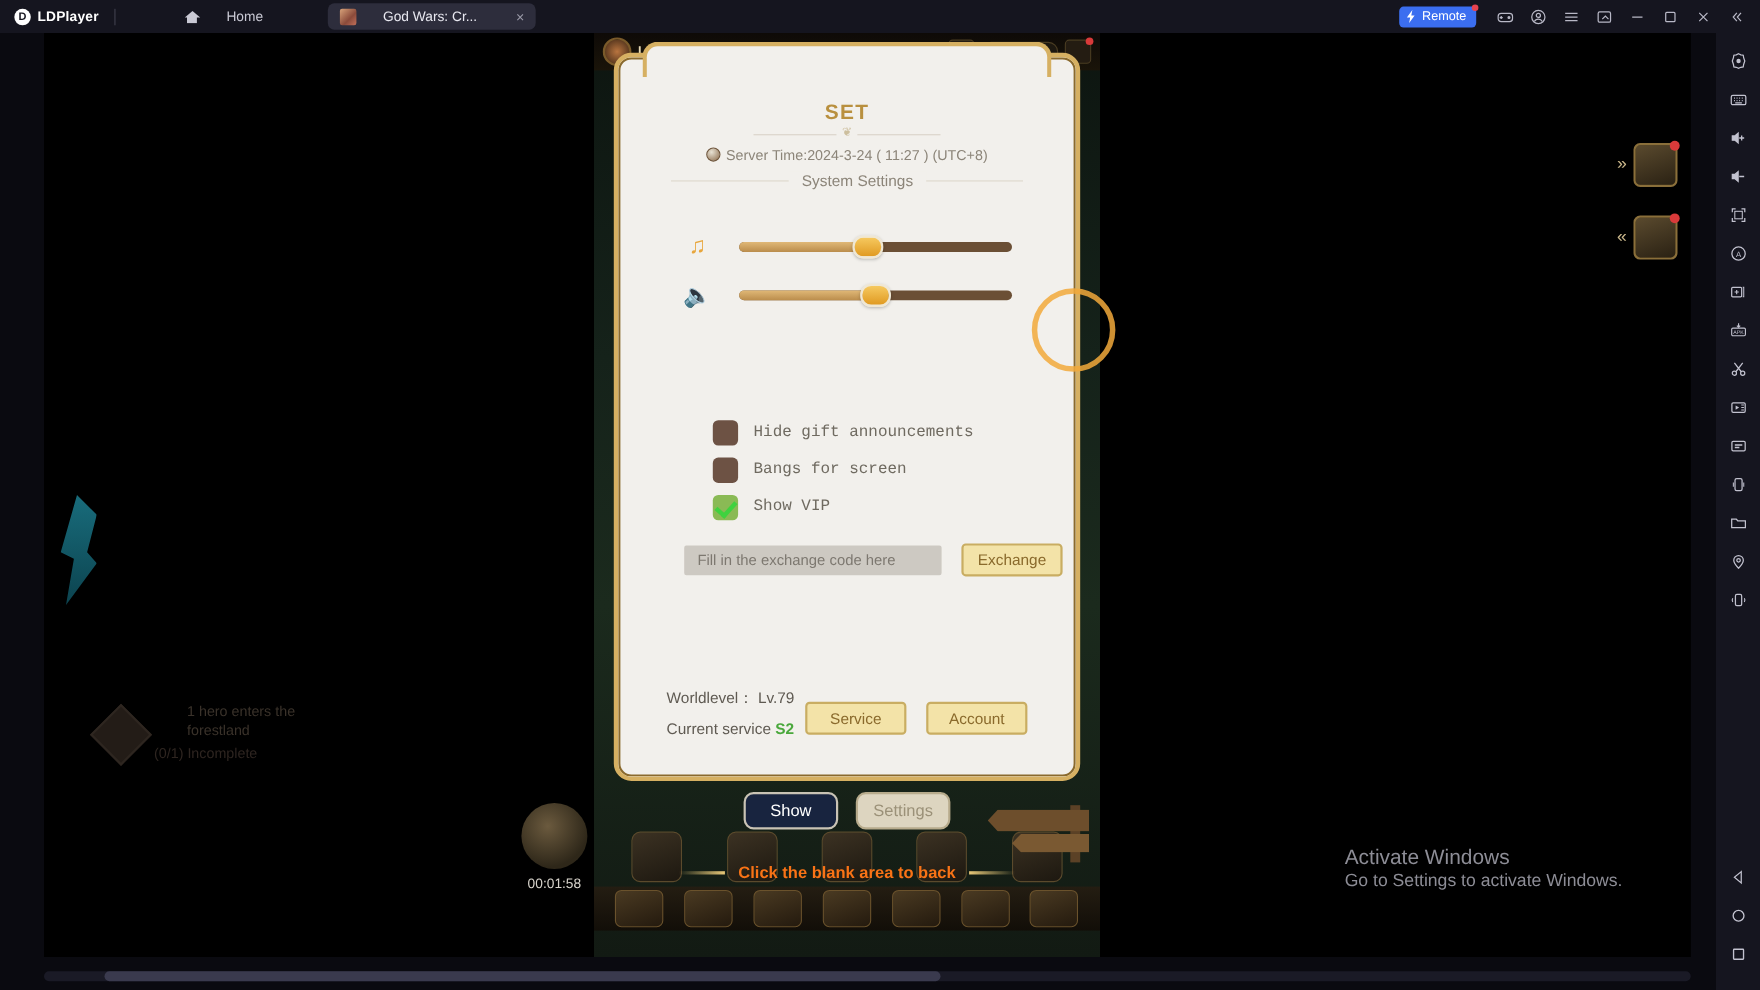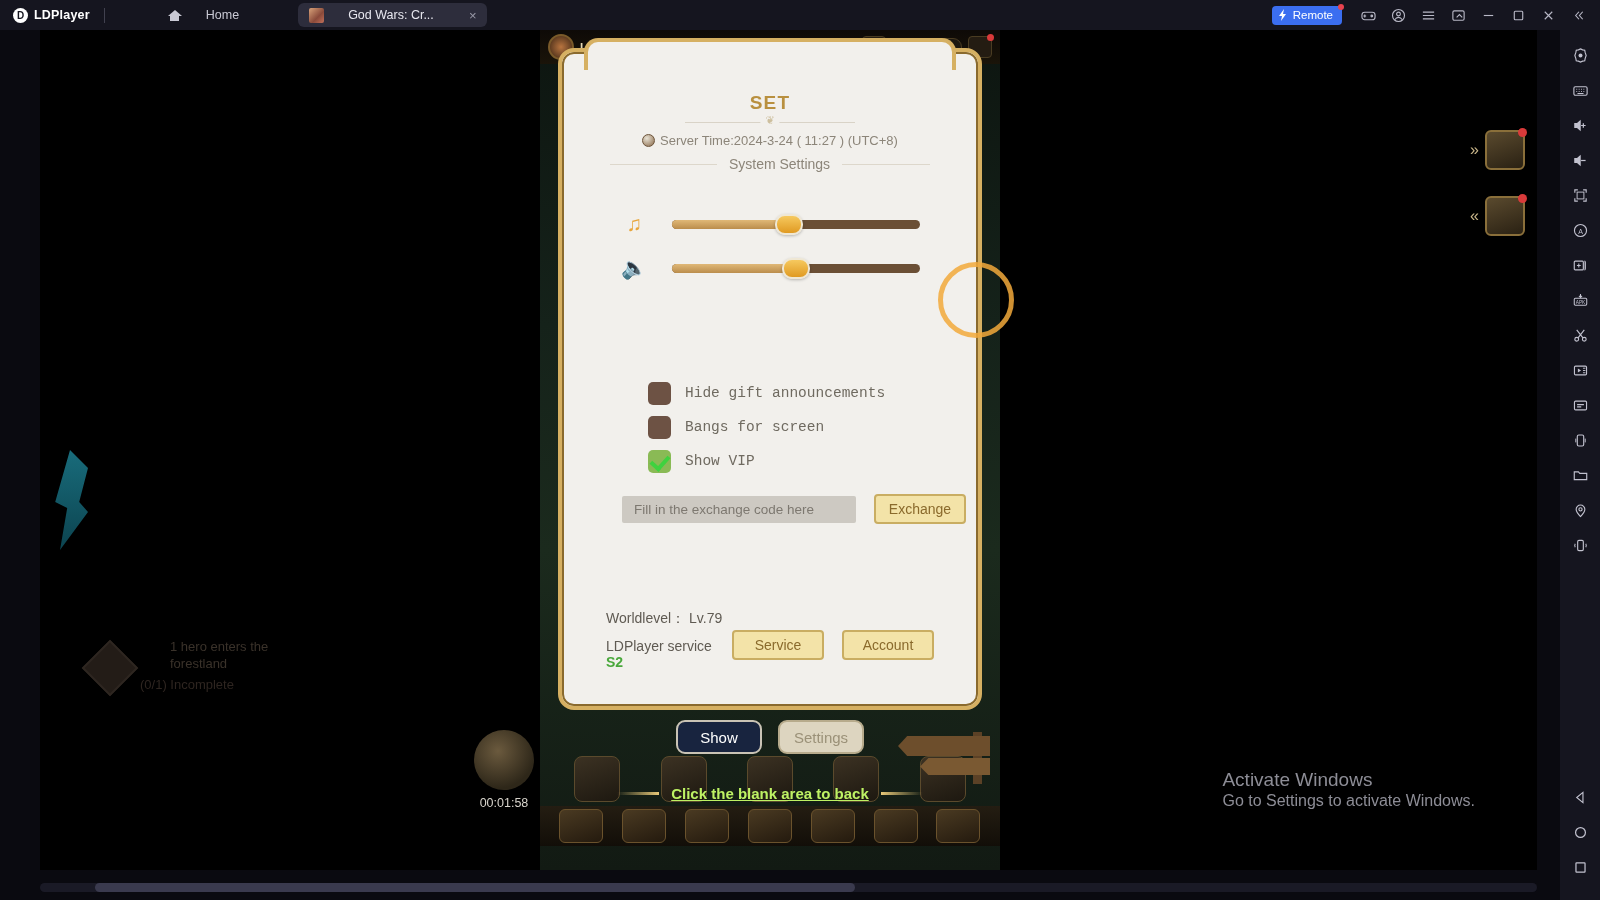--- a/index.html
+++ b/index.html
@@ -160,21 +160,21 @@
   .f-line .green{color:#4aa83c;font-weight:bold;}
   .f-btns{display:flex;gap:18px;}
 
   
   .tabs-row{position:absolute;left:500px;top:690px;width:460px;display:flex;justify-content:center;gap:16px;z-index:45;}
   .gtab{height:34px;min-width:86px;border-radius:9px;display:flex;align-items:center;justify-content:center;
     font-size:15px;cursor:pointer;}
   .gtab.show{background:#18243f;border:2px solid #c9c3b5;color:#fff;}
   .gtab.settings{background:#ddd5c0;border:2px solid #b7ab8c;color:#9b9178;}
   .hint{position:absolute;left:500px;top:755px;width:460px;text-align:center;z-index:45;
-    color:#bef264;font-size:15px;font-weight:bold;display:flex;align-items:center;justify-content:center;gap:12px;text-decoration:underline;}
+    color:#f97316;font-size:15px;font-weight:bold;display:flex;align-items:center;justify-content:center;gap:12px;}
   .hint .dash{width:42px;height:3px;background:linear-gradient(90deg,rgba(232,200,120,0),#e8c878);}
   .hint .dash.r{background:linear-gradient(90deg,#e8c878,rgba(232,200,120,0));}
 
   .watermark{position:absolute;right:62px;bottom:60px;text-align:left;color:#8d8d96;z-index:46;}
   .watermark .w1{font-size:19px;line-height:24px;}
   .watermark .w2{font-size:16px;line-height:18px;}
 
   .scrollbar{position:absolute;left:40px;bottom:8px;width:1497px;height:9px;background:#1a1a26;border-radius:5px;}
   .scrollbar .thumb{position:absolute;left:55px;top:0;width:760px;height:9px;background:#3a3a4e;border-radius:5px;}
 
@@ -385,21 +385,21 @@
       </div>
 
       <div class="footer">
         <div class="f-row">
           <div class="f-left">
             <div class="f-line">
               <span>Worldlevel：</span>
               <span>Lv.79</span>
             </div>
             <div class="f-line">
-              <span>LDPlayer service</span>
+              <span>Current service</span>
               <span class="green">S2</span>
             </div>
           </div>
           <div class="f-btns">
             <button class="btn-gold">Service</button>
             <button class="btn-gold">Account</button>
           </div>
         </div>
       </div>
     </div>

